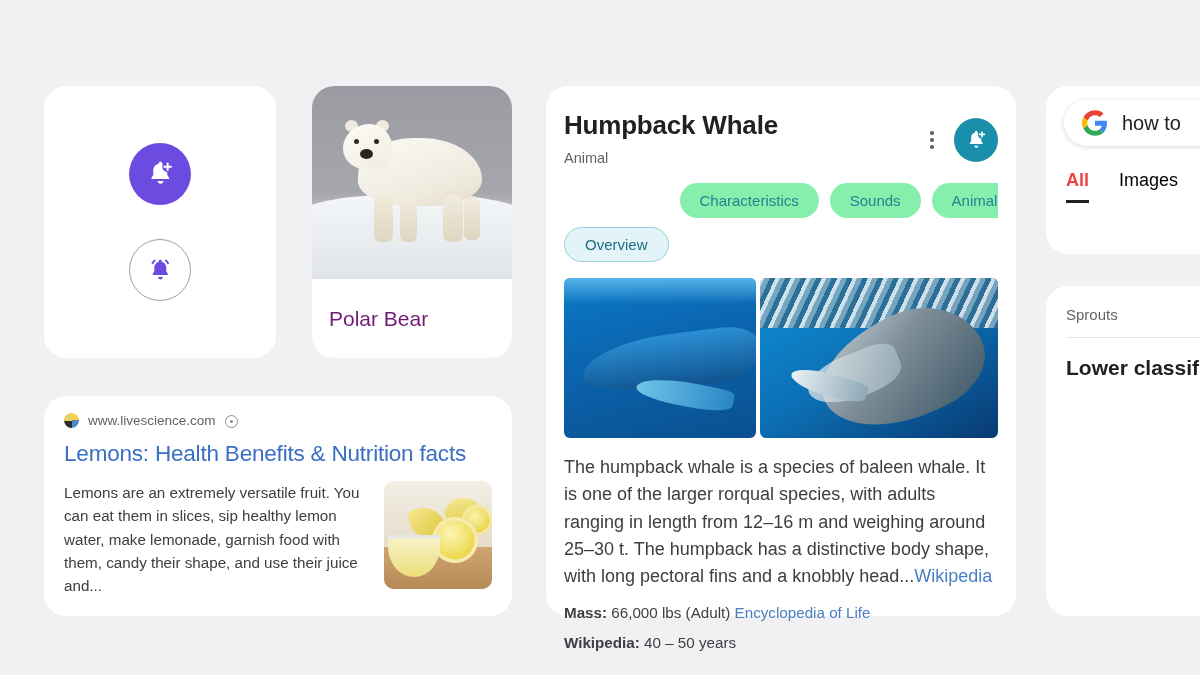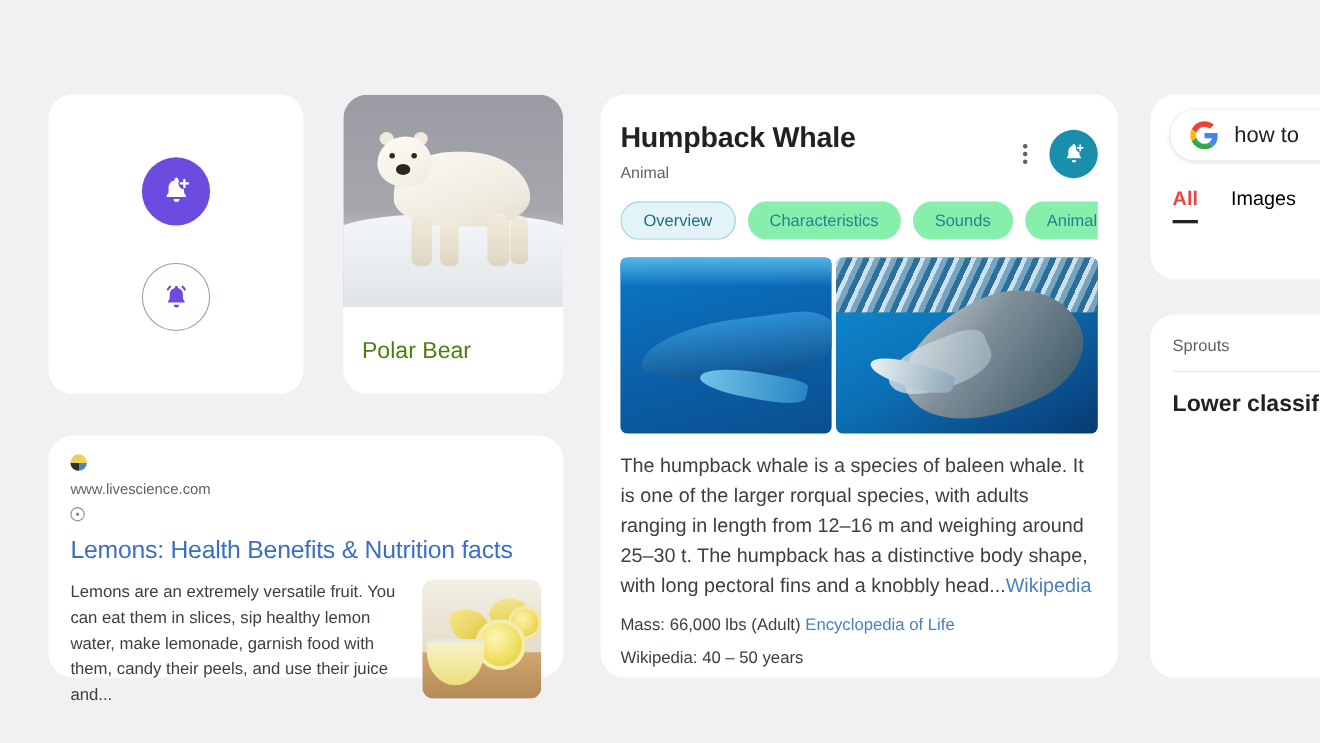--- a/index.html
+++ b/index.html
@@ -49,39 +49,39 @@
   .pb-eye { position: absolute; width: 5px; height: 5px; border-radius: 50%; background: #2b2723; top: 53px; }
   .pb-eye.l { left: 42px; } .pb-eye.r { left: 62px; }
   .pb-nose { position: absolute; left: 48px; top: 63px; width: 13px; height: 10px;
              border-radius: 50%; background: #2a2521; }
   .pb-leg { position: absolute; background: linear-gradient(#f2ecde,#ded6c2); border-radius: 10px 10px 7px 7px; }
   .pb-leg.a { left: 62px; top: 108px; width: 19px; height: 48px; }
   .pb-leg.b { left: 88px; top: 112px; width: 17px; height: 44px; }
   .pb-leg.c { left: 131px; top: 108px; width: 20px; height: 48px; }
   .pb-leg.d { left: 152px; top: 110px; width: 16px; height: 44px; }
   .pb-caption { height: 79px; display: flex; align-items: center; padding-left: 17px;
-                font-size: 21px; color: #4d7c0f; }
+                font-size: 21px; color: #701a75; }
 
   
   #whale-card { left: 546px; top: 86px; width: 470px; height: 530px; padding: 24px 18px 0 18px; }
   .whale-head { display: flex; align-items: flex-start; }
   .whale-titles { flex: 1; min-width: 0; }
   .whale-title { font-size: 26px; font-weight: 700; color: #202124; letter-spacing: -.2px; }
   .whale-sub { font-size: 14.5px; color: #5f6368; margin-top: 9px; }
   .whale-actions { display: flex; align-items: center; gap: 12px; padding-top: 8px; }
   .dots { display: flex; flex-direction: column; gap: 3.5px; padding: 6px 8px; }
   .dots i { width: 3.6px; height: 3.6px; border-radius: 50%; background: #5f6368; display: block; }
   .teal-bell { width: 44px; height: 44px; border-radius: 50%;
                display: flex; align-items: center; justify-content: center; }
 
   .chips { display: flex; gap: 11px; margin-top: 17px; overflow: hidden; }
   .chip { flex: 0 0 auto; height: 35px; padding: 0 20px; border-radius: 18px;
           display: flex; align-items: center; font-size: 15px;
           background: #86efac; color: #2a7f94; white-space: nowrap; }
-  .chip.active { background: #e2f4f8; border: 1.3px solid #9dcfdb; color: #1f6d80; }
+  .chip.active { background: #e2f4f8; border: 1.3px solid #9dcfdb; color: #1f6d80; margin-top: 44px; }
 
   .whale-photos { display: flex; gap: 4px; margin-top: 16px; }
   .wp { height: 160px; border-radius: 6px; overflow: hidden; position: relative; }
   .wp.left  { width: 192px; background: linear-gradient(165deg,#0a79c8 0%,#0b64ae 45%,#0a4f8f 100%); }
   .wp.right { width: 238px; background: linear-gradient(150deg,#0f8fd6 0%,#0c6fb4 50%,#083a72 100%); }
   .w1-body { position: absolute; left: 18px; top: 56px; width: 180px; height: 54px;
              background: linear-gradient(180deg,#2b8fd4,#10538f);
              border-radius: 52% 20% 30% 60% / 60% 40% 60% 40%; transform: rotate(-7deg); }
   .w1-fin { position: absolute; left: 72px; top: 104px; width: 98px; height: 24px;
             background: linear-gradient(90deg,#6fc4e8,#2a86c4);
@@ -97,25 +97,25 @@
   .w2-belly { position: absolute; left: 46px; top: 76px; width: 96px; height: 44px;
               background: linear-gradient(120deg,#e8eef1,#9fb4c0); opacity: .75;
               border-radius: 50% 30% 40% 60%; transform: rotate(-22deg); }
   .w2-fin { position: absolute; left: 30px; top: 96px; width: 78px; height: 22px;
             background: linear-gradient(90deg,#e9f2f6,#8fa9b8);
             border-radius: 50% 20% 40% 50%; transform: rotate(16deg); }
 
   .whale-desc { margin-top: 16px; font-size: 18px; line-height: 1.52; color: #3c4043; }
   .lnk { color: #4a7fc1; }
   .whale-fact { margin-top: 13px; font-size: 15.2px; color: #3c4043; }
-  .whale-fact b { font-weight: 400; }
+  .whale-fact b { font-weight: 700; }
 
   
   #lemon-card { left: 44px; top: 396px; width: 468px; height: 220px; padding: 17px 20px 0 20px; }
-  .src-row { display: flex; align-items: flex-start; gap: 9px; flex-direction: column; }
+  .src-row { display: flex; align-items: flex-end; gap: 9px; }
   .favicon { width: 15px; height: 15px; border-radius: 50%; position: relative; overflow: hidden;
              background: conic-gradient(#f7d14c 0 25%, #4f86c6 25% 50%, #2d2d2d 50% 75%, #e8ce63 75% 100%); }
   .src-url { font-size: 13.5px; color: #5f6368; }
   .src-more { width: 13px; height: 13px; border-radius: 50%; border: 1.7px solid #8a8f94; position: relative; }
   .src-more::after { content: ""; position: absolute; left: 50%; top: 50%; width: 3px; height: 3px;
                      margin: -1.5px 0 0 -1.5px; border-radius: 50%; background: #8a8f94; }
   .lemon-title { margin-top: 13px; font-size: 22.5px; color: #3a6fc4; letter-spacing: -.2px; }
   .lemon-body { display: flex; gap: 18px; margin-top: 14px; }
   .lemon-text { flex: 1; font-size: 15.2px; line-height: 1.53; color: #3c4043; }
   .lemon-thumb { flex: 0 0 auto; width: 108px; height: 108px; border-radius: 10px; overflow: hidden;
@@ -282,21 +282,21 @@
   </div>
 
   <div class="card" id="lemon-card">
     <div class="src-row">
       <div class="favicon"></div>
       <div class="src-url">www.livescience.com</div>
       <div class="src-more"></div>
     </div>
     <div class="lemon-title">Lemons: Health Benefits &amp; Nutrition facts</div>
     <div class="lemon-body">
-      <div class="lemon-text">Lemons are an extremely versatile fruit. You can eat them in slices, sip healthy lemon water, make lemonade, garnish food with them, candy their peels, and use their juice and...</div>
+      <div class="lemon-text">Lemons are an extremely versatile fruit. You can eat them in slices, sip healthy lemon water, make lemonade, garnish food with them, candy their shape, and use their juice and...</div>
       <div class="lemon-thumb">
         <div class="lt-bg"></div>
         <div class="lt-board"></div>
         <div class="lt-wedge"></div>
         <div class="lt-wedge2"></div>
         <div class="lt-lemon sm"></div>
         <div class="lt-lemon big"></div>
         <div class="lt-bowl"></div>
       </div>
     </div>

